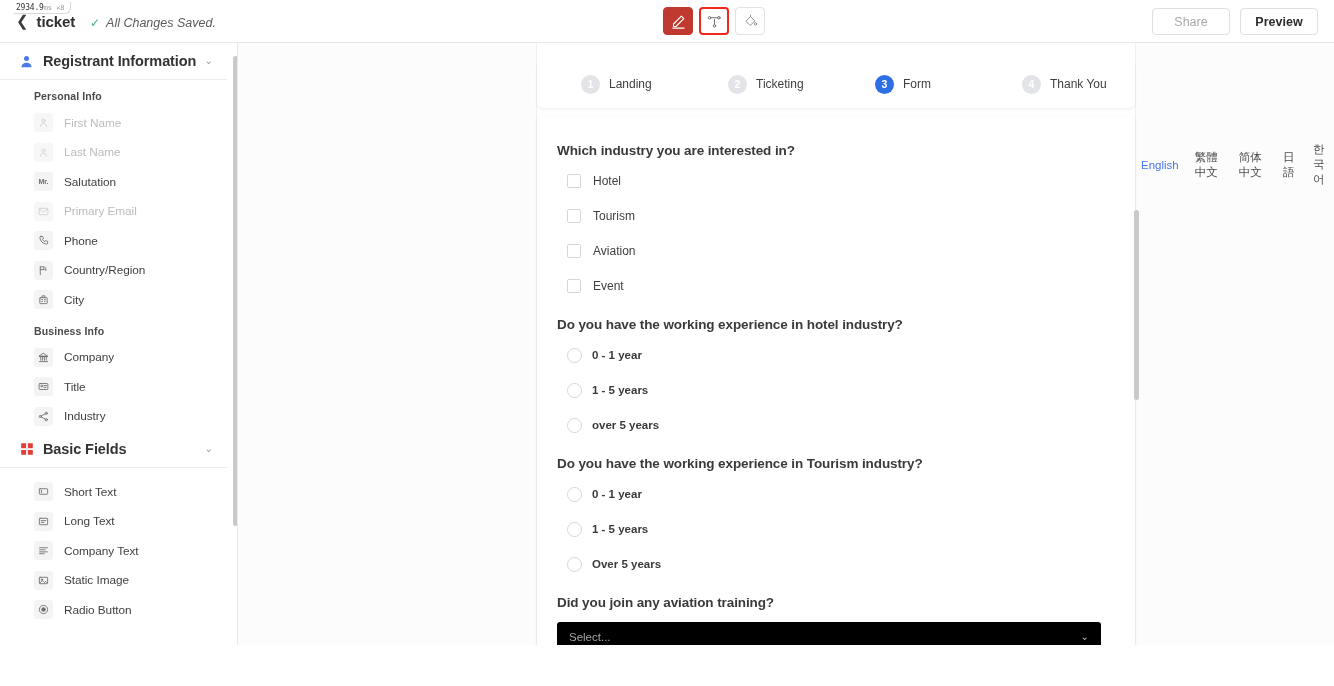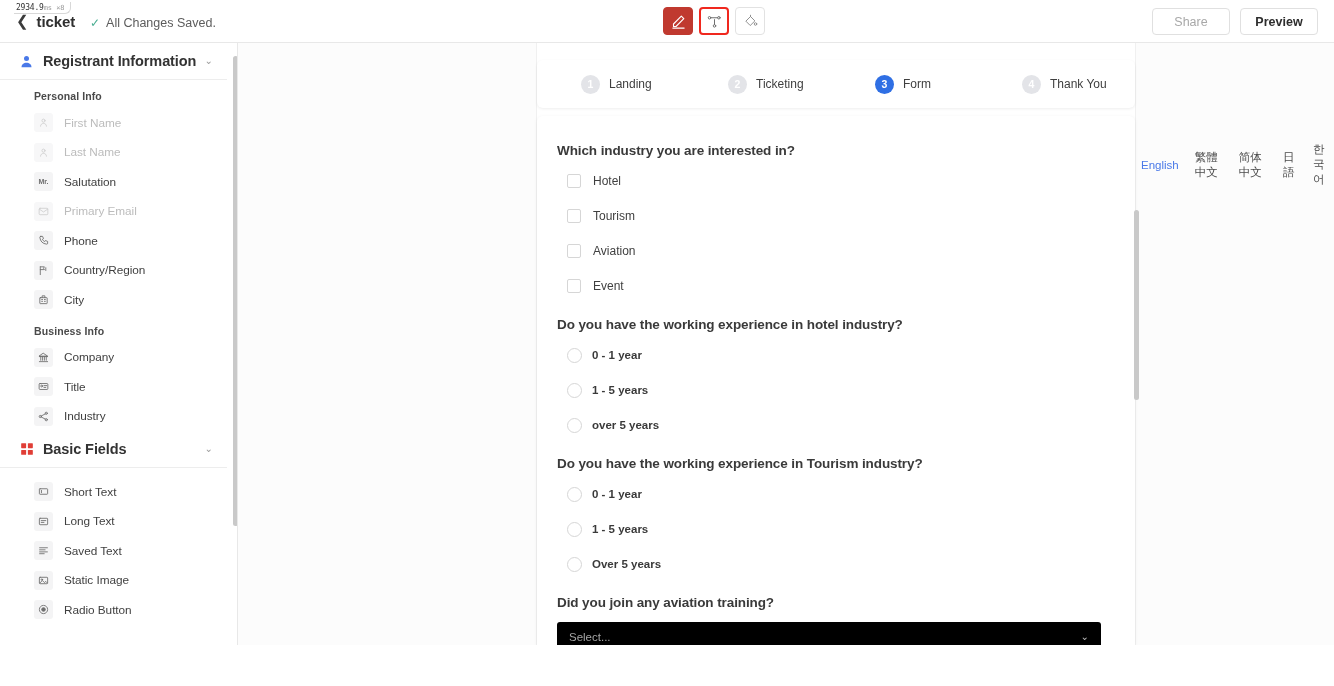--- a/index.html
+++ b/index.html
@@ -50,21 +50,21 @@
   .proj-name {
     font-size: 15px; font-weight: bold; color: #2f2f2f;
     letter-spacing: -0.1px;
   }
   .saved-group {
     position: absolute; left: 90px; top: 16px;
     display: flex; align-items: center; gap: 6px;
   }
   .check-ic { color: #4caf93; font-size: 12px; line-height: 1; }
   .saved-text {
-    font-size: 12.5px; color: #5c5c5c;
+    font-size: 12.5px; font-style: italic; color: #5c5c5c;
   }
 
   .tool-group {
     position: absolute; left: 663px; top: 7px;
     display: flex; gap: 6px; align-items: center;
   }
   .tool-btn {
     width: 30px; height: 28px;
     border-radius: 4px;
     display: flex; align-items: center; justify-content: center;
@@ -459,21 +459,21 @@
             </svg>
           </span>
           <span class="f-label">Long Text</span>
         </div>
         <div class="field-row">
           <span class="f-ic">
             <svg width="11" height="11" viewBox="0 0 24 24" fill="none" stroke="#6e6e6e" stroke-width="1.9" stroke-linecap="round" stroke-linejoin="round">
               <path d="M3.5 6h17M3.5 10.5h12M3.5 15h17M3.5 19h10"></path>
             </svg>
           </span>
-          <span class="f-label">Saved Text</span>
+          <span class="f-label">Company Text</span>
         </div>
         <div class="field-row">
           <span class="f-ic">
             <svg width="11" height="11" viewBox="0 0 24 24" fill="none" stroke="#6e6e6e" stroke-width="1.9" stroke-linecap="round" stroke-linejoin="round">
               <rect x="3" y="5" width="18" height="14" rx="1.5"></rect>
               <circle cx="8.5" cy="10" r="1.6"></circle>
               <path d="M4.5 17l5-5 4.5 4.5 3-2.5 3 3"></path>
             </svg>
           </span>
           <span class="f-label">Static Image</span>

